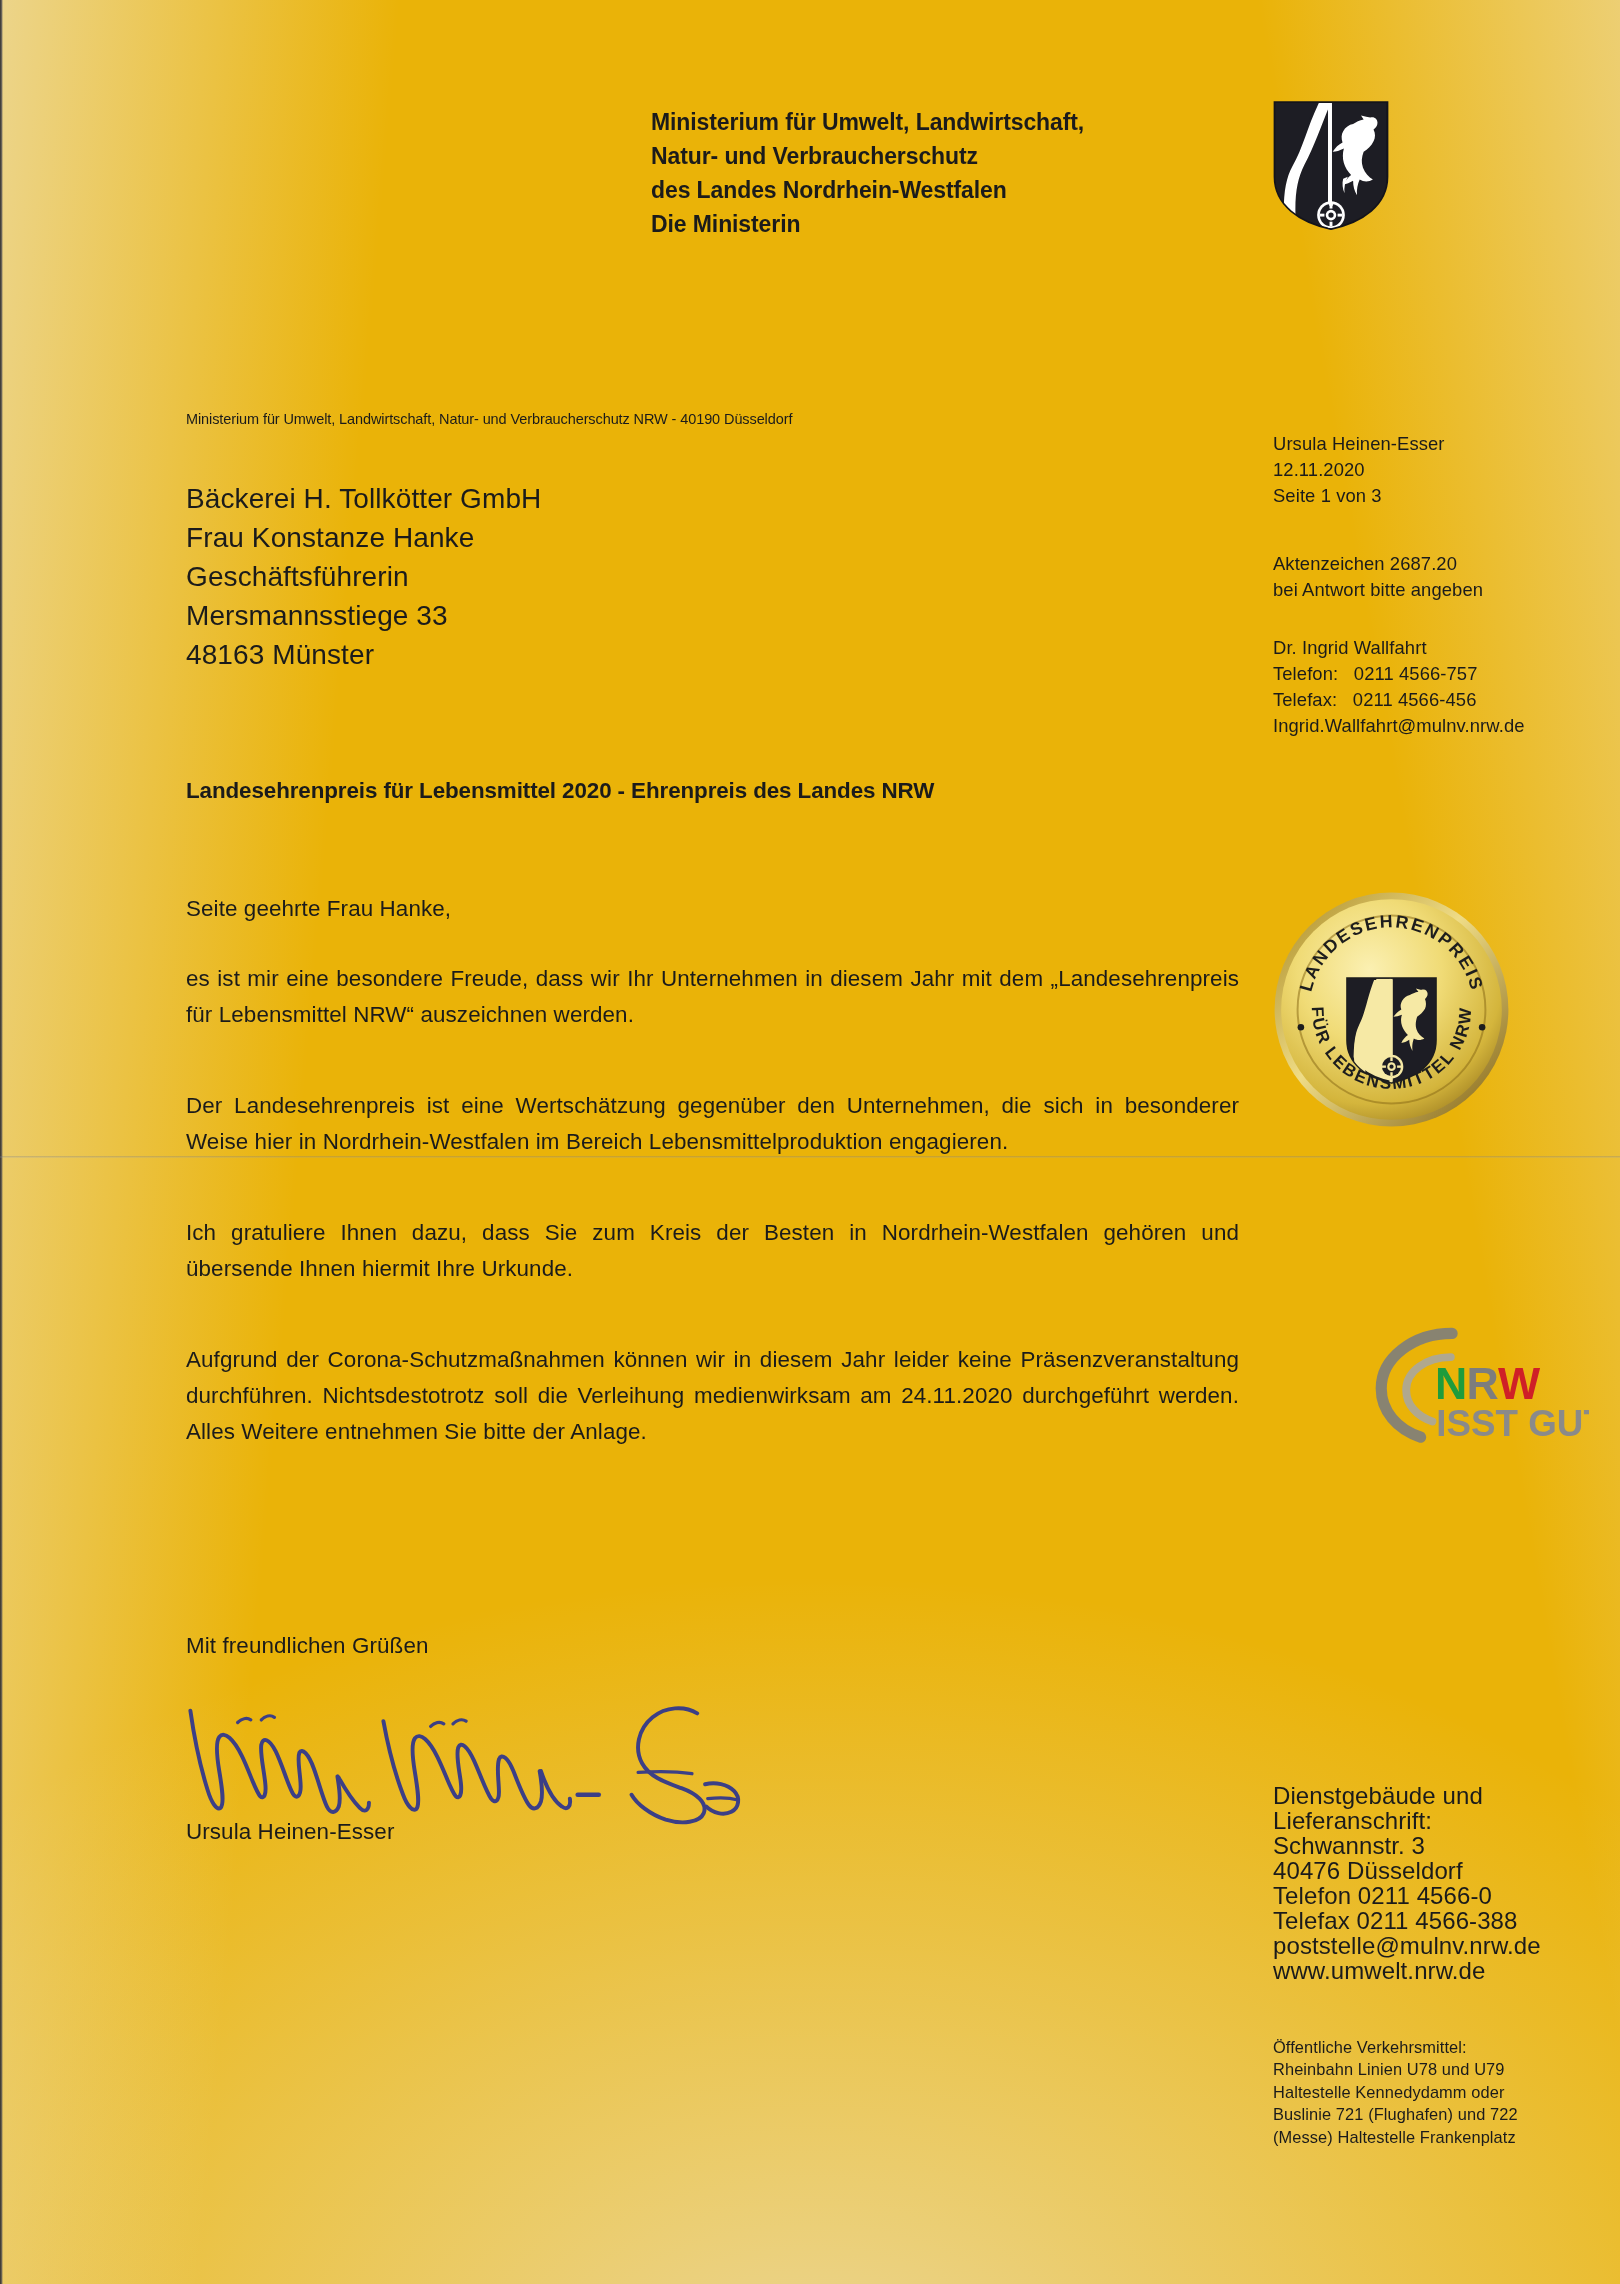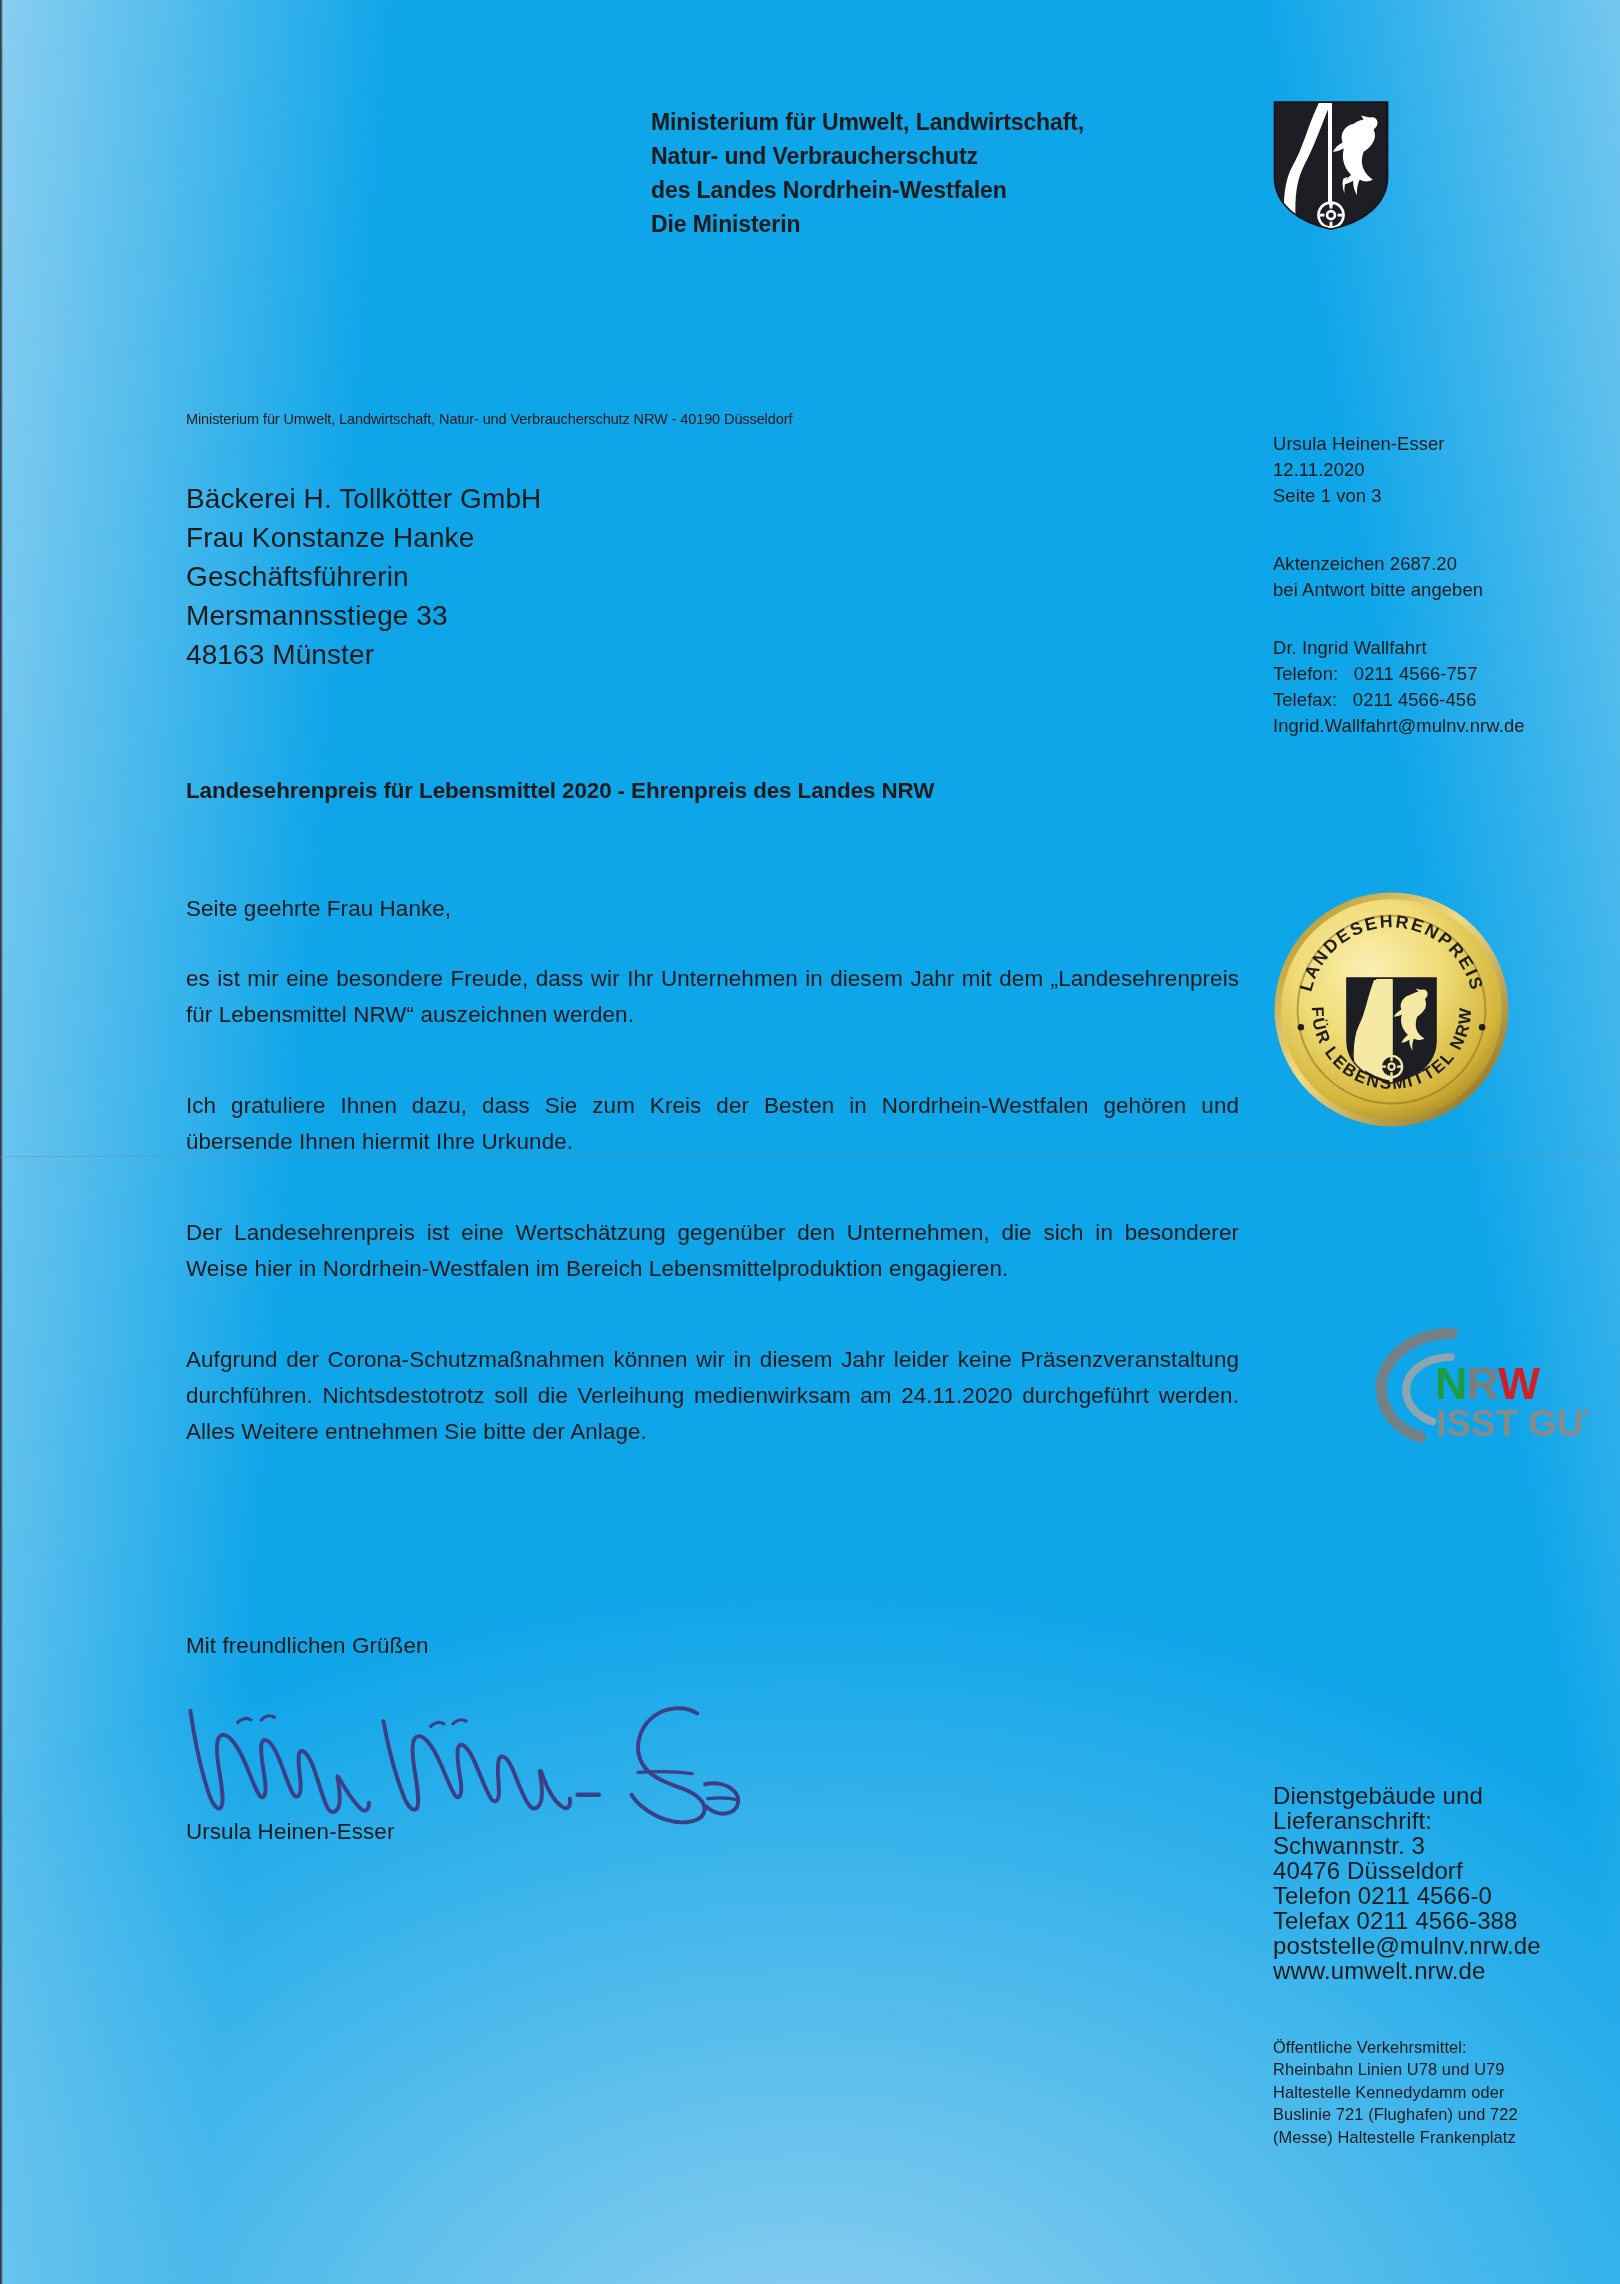--- a/index.html
+++ b/index.html
@@ -3,21 +3,21 @@
 <meta charset="utf-8">
 <title>Landesehrenpreis Letter</title>
 <style>
   html,body{margin:0;padding:0;background:#6b6b6b;}
   body{font-family:"Liberation Sans",sans-serif;}
 
   #page{
     position:relative;
     width:1621px;
     height:2284px;
-    background:#0ea5e9;
+    background:#eab308;
     overflow:hidden;
     color:#1b1b1b;
   }
   
   #paper-tint{
     position:absolute;inset:0;
     background:
       linear-gradient(95deg, rgba(238,240,245,.55) 0%, rgba(255,255,255,0) 22%),
       linear-gradient(260deg, rgba(240,241,246,.45) 0%, rgba(255,255,255,0) 18%),
       radial-gradient(120% 60% at 50% 105%, rgba(236,238,243,.6) 0%, rgba(255,255,255,0) 60%);
@@ -220,22 +220,22 @@
     <div class="info-contact-row">Telefon:   0211 4566-757</div>
     <div class="info-contact-row">Telefax:   0211 4566-456</div>
     <div>Ingrid.Wallfahrt@mulnv.nrw.de</div>
   </div>
 
   <div id="subject">Landesehrenpreis für Lebensmittel 2020 - Ehrenpreis des Landes NRW</div>
 
   <div id="body-text">
     <p class="para nojust">Seite geehrte Frau Hanke,</p>
     <p class="para gap-lg">es ist mir eine besondere Freude, dass wir Ihr Unternehmen in diesem Jahr mit dem „Landesehrenpreis für Lebensmittel NRW“ auszeichnen werden.</p>
+    <p class="para gap-lg">Der Landesehrenpreis ist eine Wertschätzung gegenüber den Unternehmen, die sich in besonderer Weise hier in Nordrhein-Westfalen im Bereich Lebensmittelproduktion engagieren.</p>
     <p class="para gap-lg">Ich gratuliere Ihnen dazu, dass Sie zum Kreis der Besten in Nordrhein-Westfalen gehören und übersende Ihnen hiermit Ihre Urkunde.</p>
-    <p class="para gap-lg">Der Landesehrenpreis ist eine Wertschätzung gegenüber den Unternehmen, die sich in besonderer Weise hier in Nordrhein-Westfalen im Bereich Lebensmittelproduktion engagieren.</p>
     <p class="para">Aufgrund der Corona-Schutzmaßnahmen können wir in diesem Jahr leider keine Präsenzveranstaltung durchführen. Nichtsdestotrotz soll die Verleihung medienwirksam am 24.11.2020 durchgeführt werden. Alles Weitere  entnehmen Sie bitte der Anlage.</p>
   </div>
 
   <div id="closing">Mit freundlichen Grüßen</div>
 
   <svg id="signature" viewBox="0 0 900 230">
     <g fill="none" stroke="#3c3f86" stroke-linecap="round" stroke-linejoin="round">
       <path d="M18 30 C24 72 34 118 44 150 C50 170 58 182 64 178 C70 172 66 146 62 122 C58 98 56 78 62 70 C70 60 84 74 96 98 C108 122 116 150 124 160 C130 166 134 158 132 140 C130 120 124 96 126 82 C128 70 138 72 148 92 C158 112 166 142 174 156 C180 166 186 160 186 146 C186 128 180 104 184 94 C188 86 198 96 206 118 C214 140 220 164 226 176 C232 188 240 186 244 176 C248 164 244 144 242 130" stroke-width="6"></path>
       <path d="M90 48 C96 42 104 40 110 44" stroke-width="5"></path>
       <path d="M126 44 C132 38 140 36 146 40" stroke-width="5"></path>

